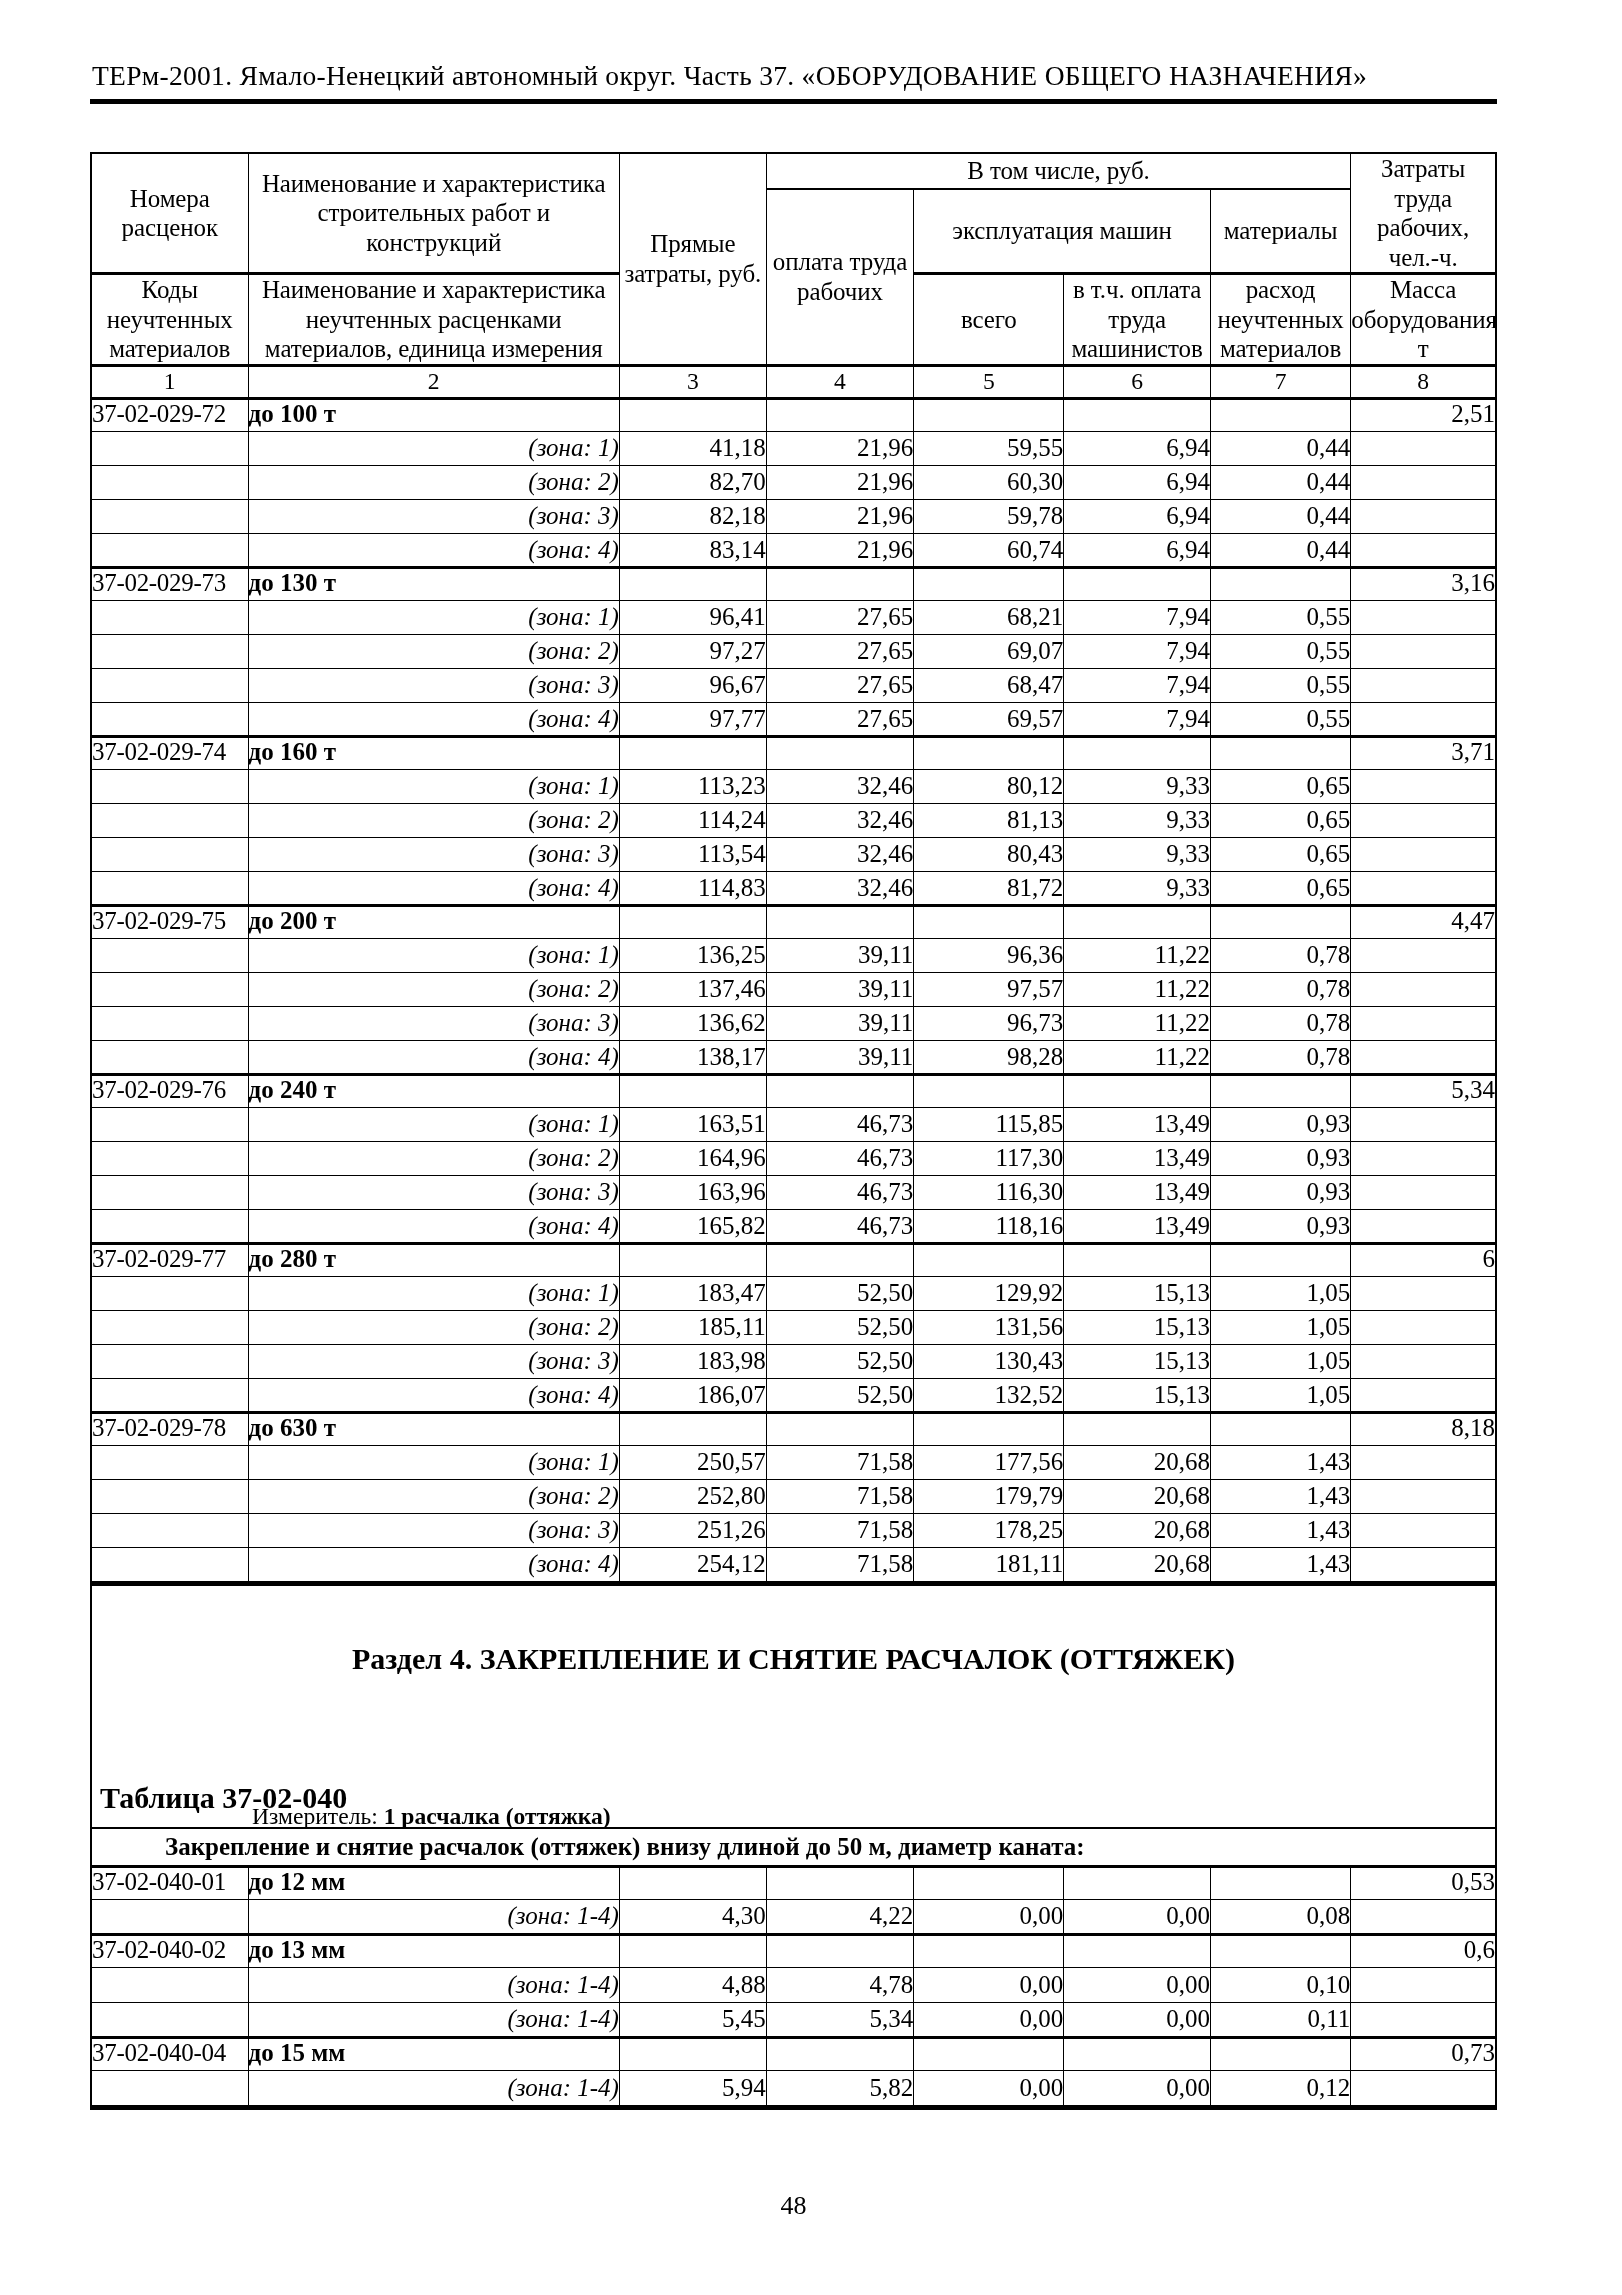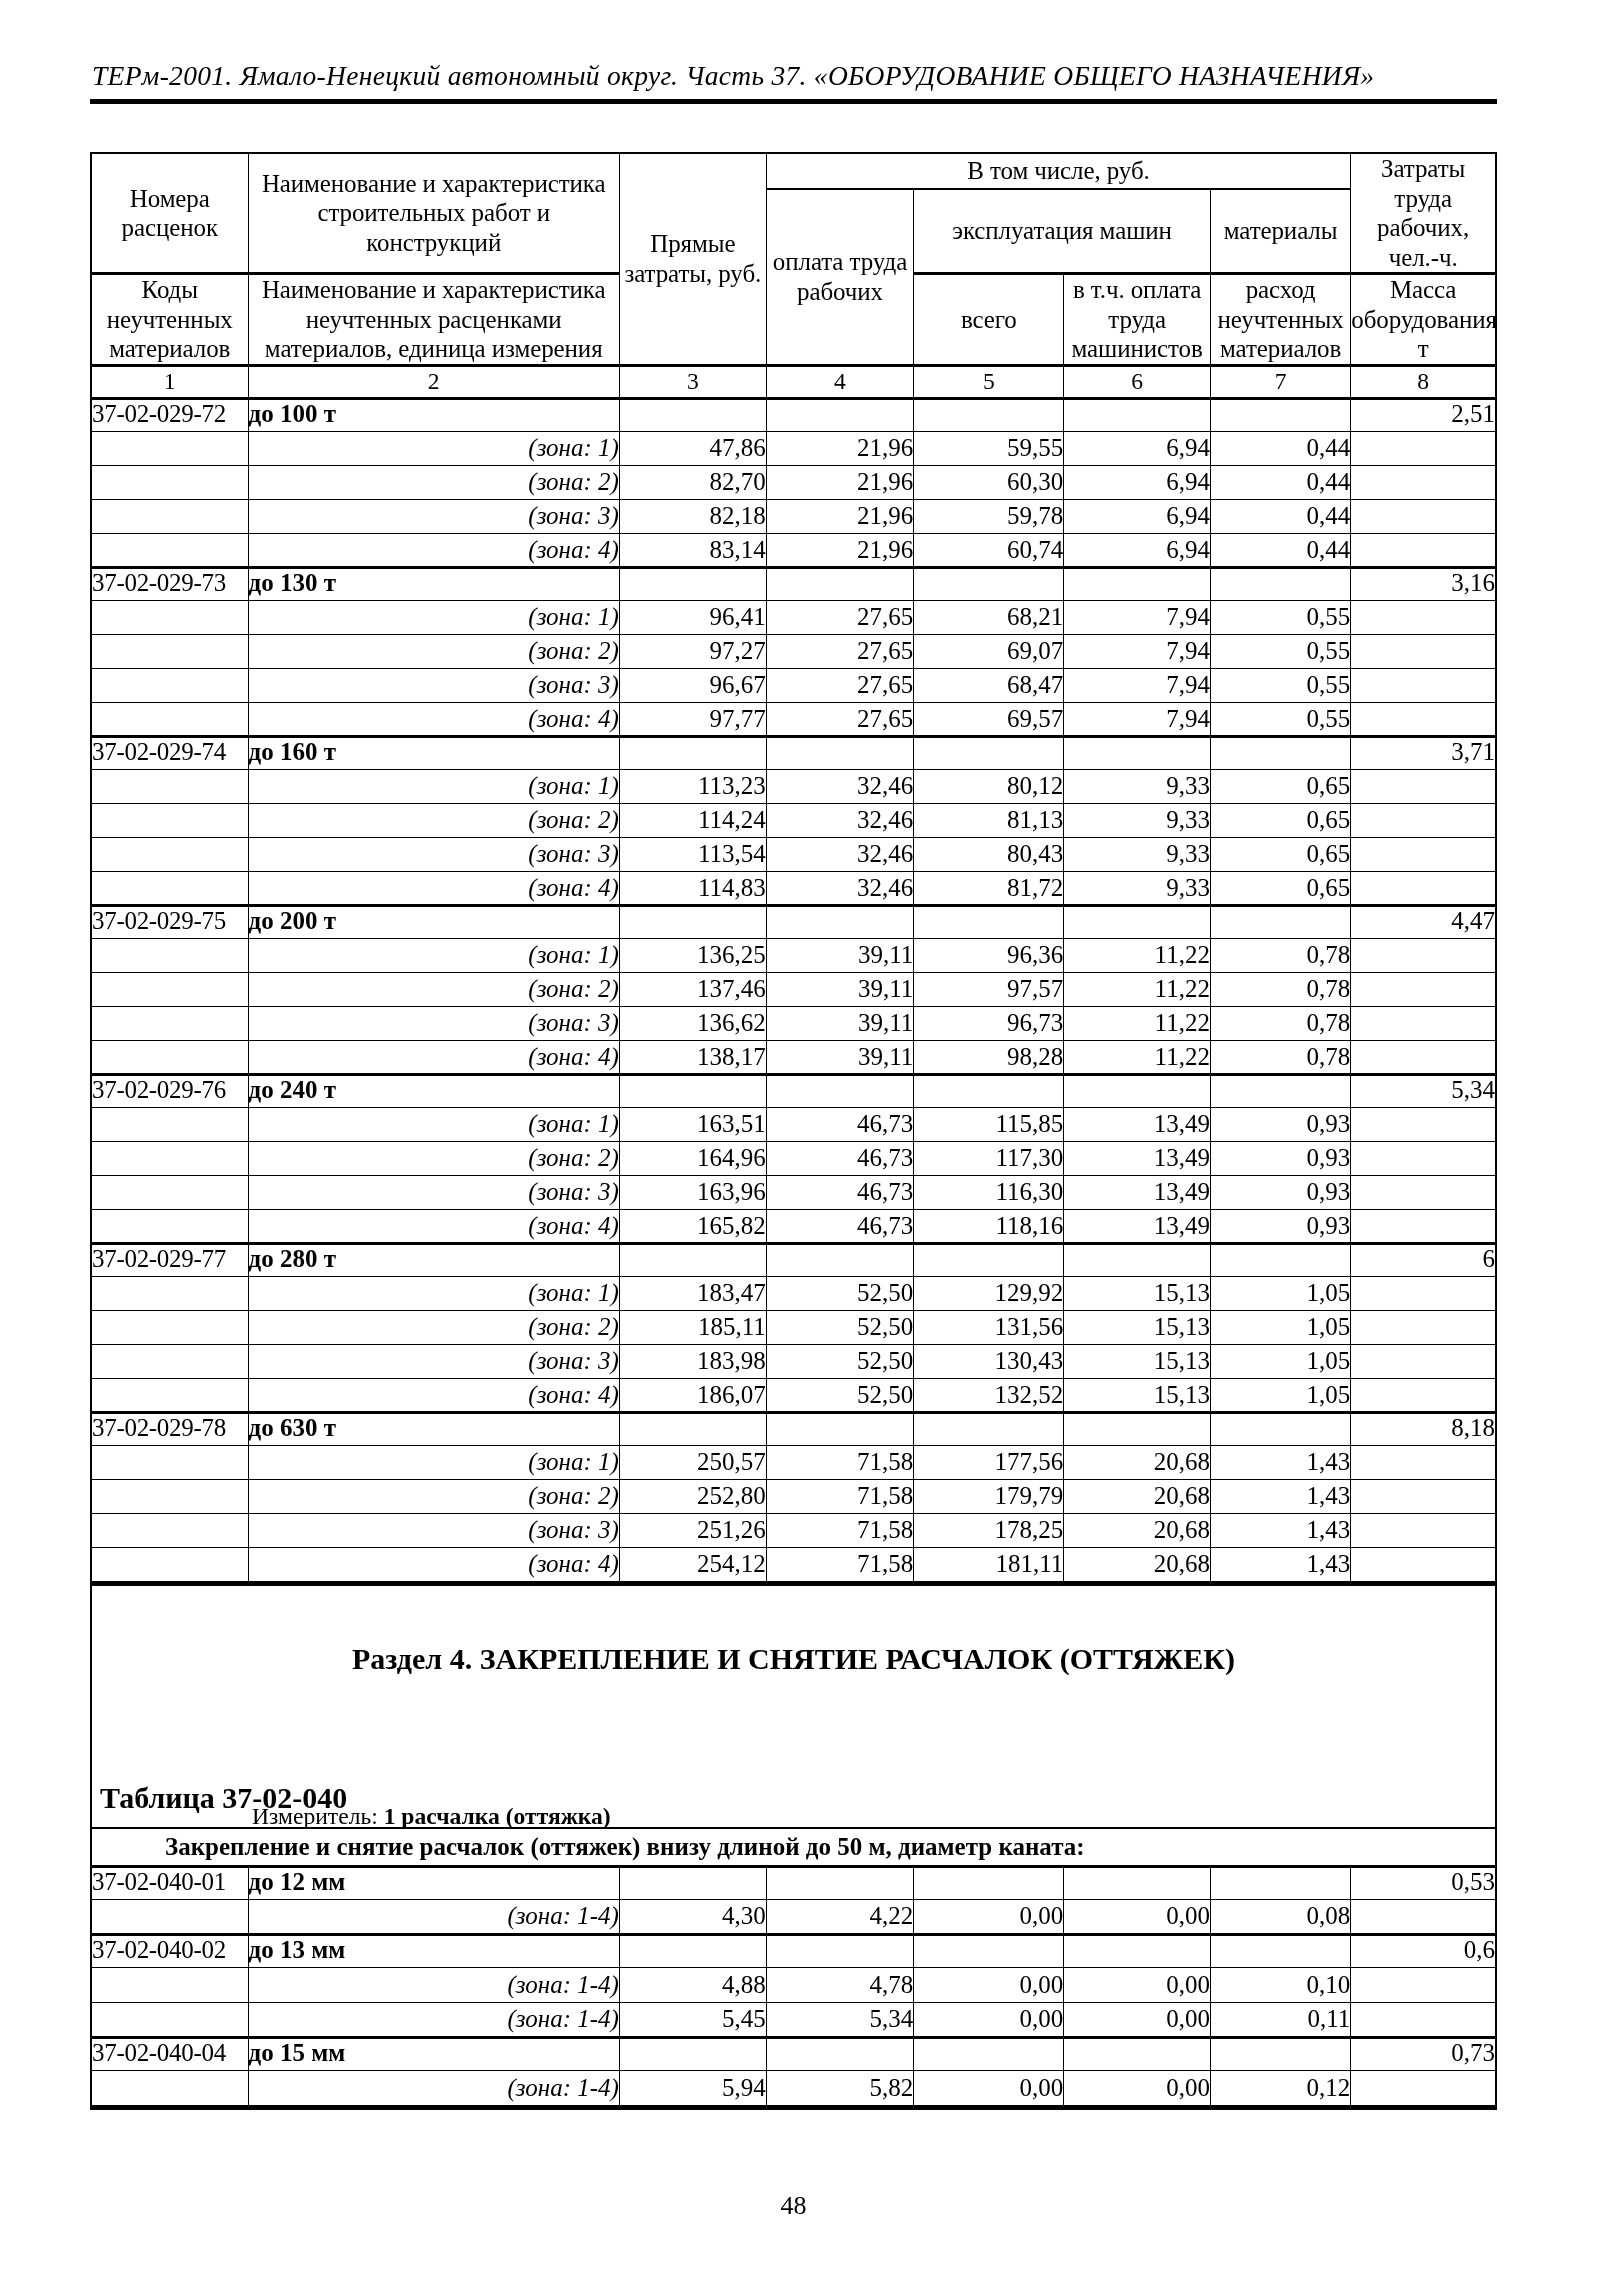--- a/index.html
+++ b/index.html
@@ -2,21 +2,21 @@
 <html style="font-size:10.5px"><head>
 <meta charset="utf-8">
 <style>
   html,body{margin:0;padding:0;}
   body{
     width:1623px;height:2295px;position:relative;background:#ffffff;color:#000;
     font-family:"Liberation Serif", serif;overflow:hidden;
   }
   .page-header-text{
     position:absolute;left:92px;top:60px;width:1405px;
-    font-size:27.5px;letter-spacing:0.3px;white-space:nowrap;font-style:italic;
+    font-size:27.5px;letter-spacing:0.3px;white-space:nowrap;
   }
   .header-rule{
     position:absolute;left:90px;top:99px;width:1407px;height:4.6px;background:#000;
   }
   .frame{
     position:absolute;left:90px;top:152px;width:1407px;box-sizing:border-box;
     border:2px solid #000;border-top-width:2.6px;border-bottom-width:5.9px;
   }
   table.rates{
     width:100%;border-collapse:collapse;table-layout:fixed;border-style:hidden;
@@ -129,21 +129,21 @@
           <td></td>
           <td></td>
           <td></td>
           <td></td>
           <td></td>
           <td class="mass">2,51</td>
         </tr>
         <tr class="zrow">
           <td></td>
           <td class="zlabel">(зона: 1)</td>
-          <td class="val">47,86</td>
+          <td class="val">41,18</td>
           <td class="val">21,96</td>
           <td class="val">59,55</td>
           <td class="val">6,94</td>
           <td class="val">0,44</td>
           <td></td>
         </tr>
         <tr class="zrow">
           <td></td>
           <td class="zlabel">(зона: 2)</td>
           <td class="val">82,70</td>

